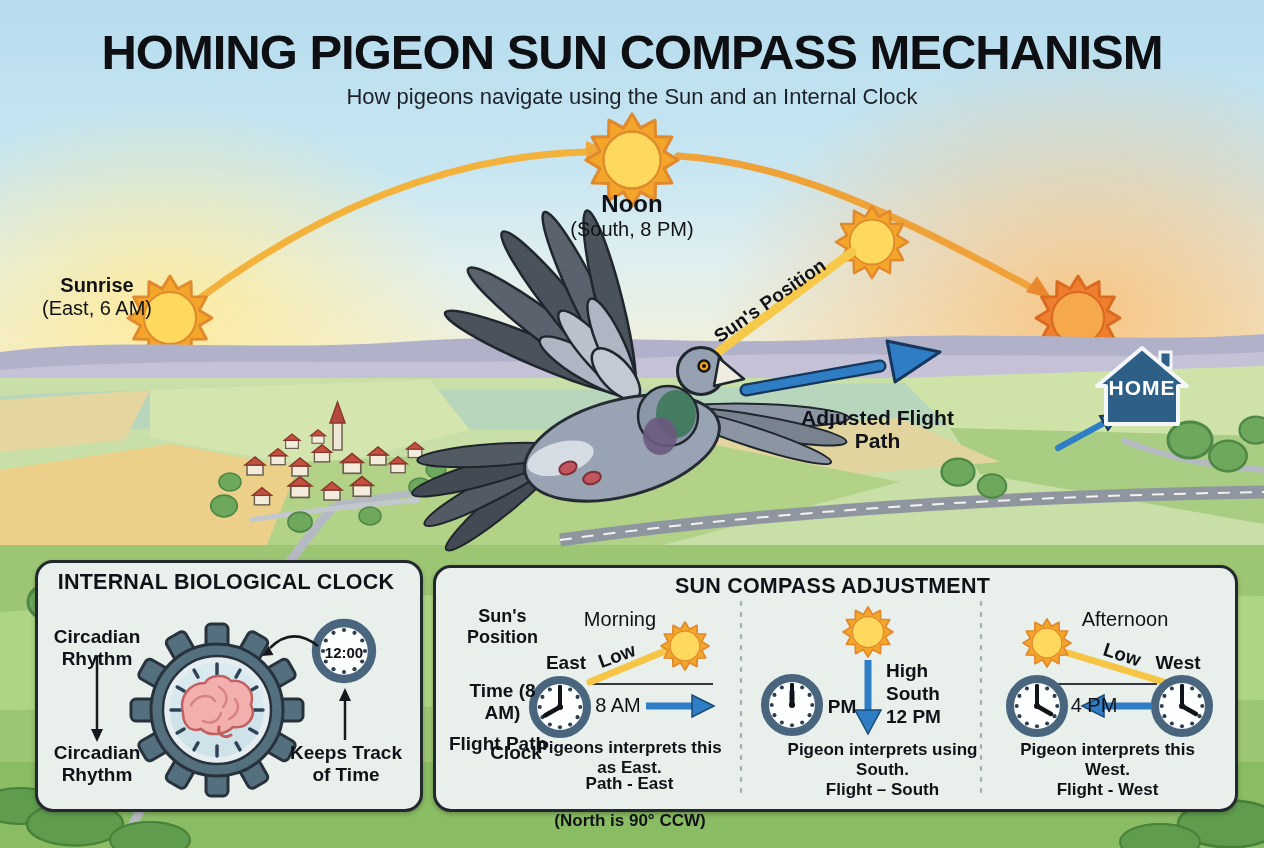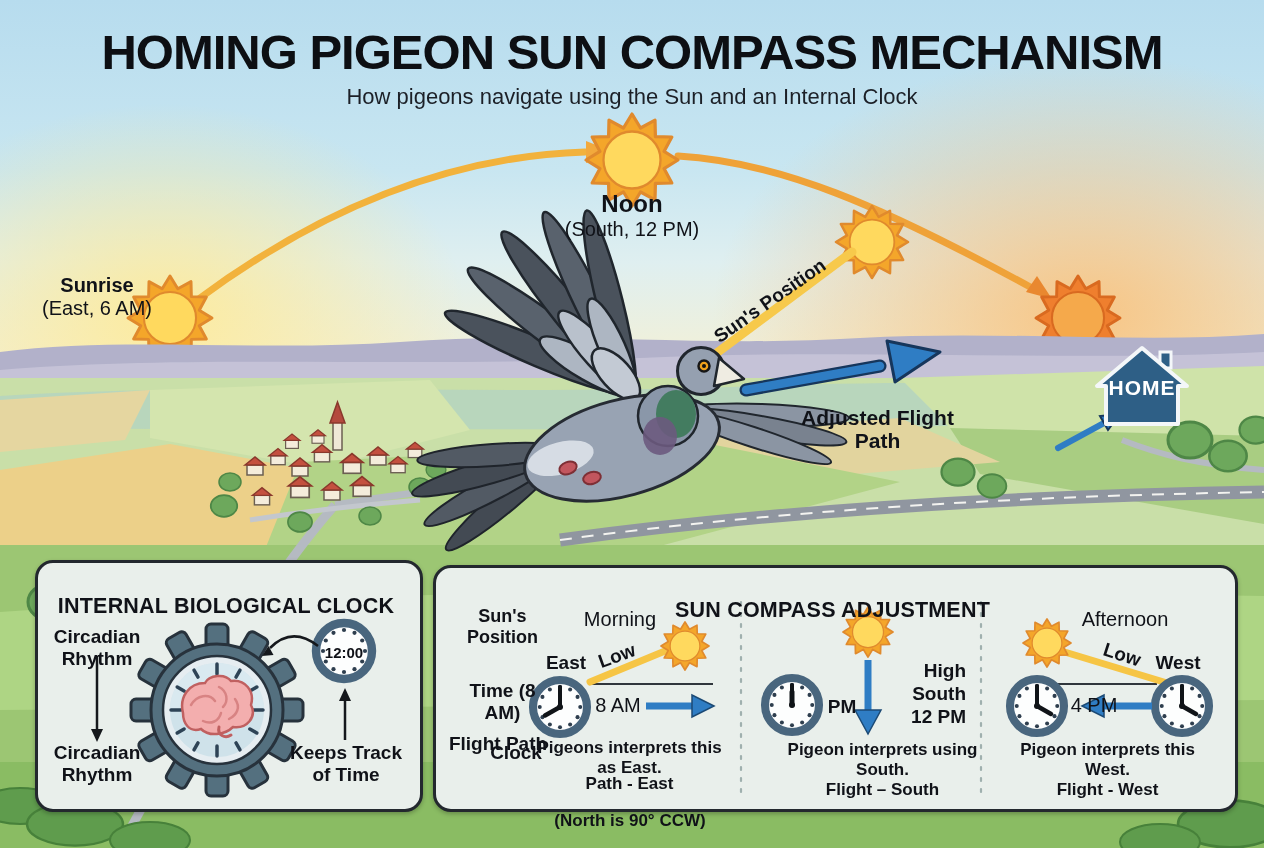--- a/index.html
+++ b/index.html
@@ -5,31 +5,31 @@
   html,body{margin:0;padding:0;background:#666;}
   #stage{
     position:relative;width:1264px;height:848px;overflow:hidden;
     font-family:"Liberation Sans",sans-serif;color:#101218;
     background:
       radial-gradient(430px 300px at 13% 37%, rgba(255,234,150,.9), rgba(255,234,150,0) 70%),
       radial-gradient(520px 360px at 86% 37%, rgba(248,195,128,.95), rgba(248,195,128,0) 72%),
       linear-gradient(180deg,#b7dcee 0%,#c8e6f1 20%,#dfeff0 31%,#eef0dd 40%,#f4eed8 45%,#cde0ad 45.2%,#cde0ad 100%);
   }
   svg{position:absolute;left:0;top:0;pointer-events:none;}
-  .t{position:absolute;line-height:1.15;text-align:right;}
+  .t{position:absolute;line-height:1.15;}
   .c{text-align:center;}
   .b{font-weight:bold;}
   .panel{
     position:absolute;background:#e9efeb;border:3px solid #23282e;border-radius:18px;
     box-shadow:0 2px 4px rgba(0,0,0,.25);
   }
   .title{font-size:49px;font-weight:bold;letter-spacing:-1px;color:#0d0f13;}
   .subtitle{font-size:22px;color:#1c2027;}
   .scenehead{font-size:20px;}
-  .panelhead{font-size:21px;font-weight:bold;letter-spacing:.2px;margin-top:24px;}
+  .panelhead{font-size:21px;font-weight:bold;letter-spacing:.2px;}
   .p17{font-size:17px;font-weight:bold;}
   .p19{font-size:19px;font-weight:bold;}
   .p20{font-size:20px;font-weight:normal;}
 </style>
 </head>
 <body>
 
 <div id="stage">
 
 <svg width="1264" height="848" viewBox="0 0 1264 848">
@@ -372,21 +372,21 @@
 
 <div class="t c title" style="left:0;top:24px;width:1264px;z-index:6">HOMING PIGEON SUN COMPASS MECHANISM</div>
 <div class="t c subtitle" style="left:0;top:84px;width:1264px;z-index:6">How pigeons navigate using the Sun and an Internal Clock</div>
 
 <div class="t c" style="left:17px;top:274px;width:160px;z-index:6">
   <div class="scenehead b">Sunrise</div>
   <div class="scenehead">(East, 6 AM)</div>
 </div>
 <div class="t c" style="left:552px;top:190px;width:160px;z-index:6">
   <div class="scenehead b" style="font-size:24px">Noon</div>
-  <div class="scenehead">(South, 12 PM)</div>
+  <div class="scenehead">(South, 8 PM)</div>
 </div>
 
 <div class="t c p19" style="left:690px;top:290px;width:160px;transform:rotate(-35deg);z-index:6">Sun's Position</div>
 <div class="t c b" style="left:800px;top:406px;width:155px;font-size:21px;line-height:1.1;z-index:6">Adjusted Flight Path</div>
 <div class="t c b" style="left:1102px;top:376px;width:80px;font-size:21px;letter-spacing:1px;color:#fff;z-index:6">HOME</div>
 
 <div class="t c panelhead" style="left:45px;top:570px;width:362px;font-size:21.5px;z-index:6">INTERNAL BIOLOGICAL CLOCK</div>
 <div class="t c p19" style="left:38px;top:626px;width:118px;z-index:6">Circadian Rhythm</div>
 <div class="t c p19" style="left:38px;top:742px;width:118px;z-index:6">Circadian Rhythm</div>
 <div class="t c b" style="left:317px;top:644px;width:54px;font-size:15px;z-index:6">12:00</div>

